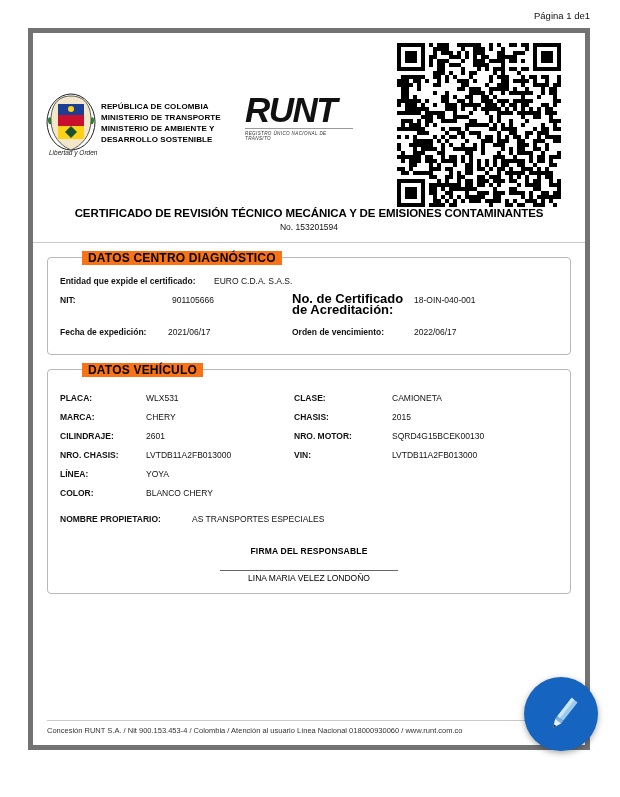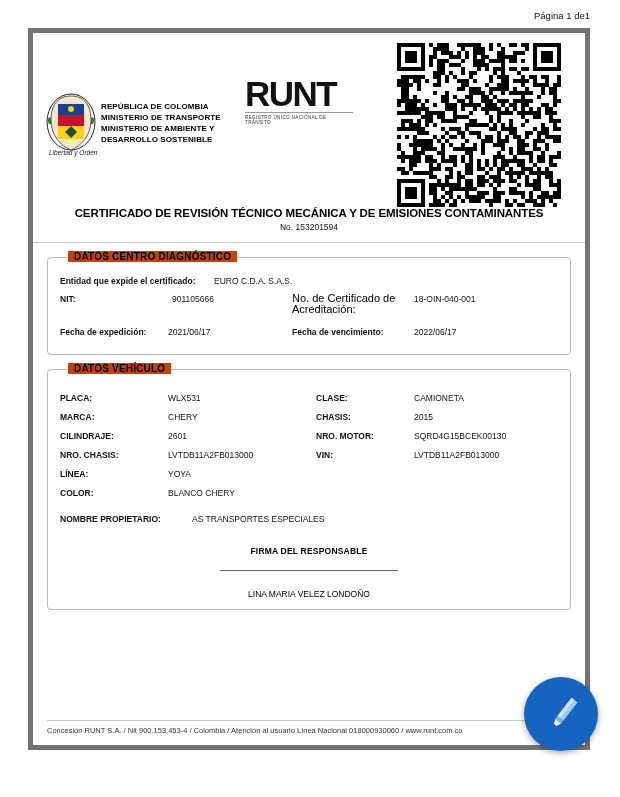--- a/index.html
+++ b/index.html
@@ -71,22 +71,23 @@
     position: absolute;
     left: 4px;
     top: 64px;
     font-size: 6.5px;
     font-style: italic;
     color: #222;
   }
   .runt-block {
     position: absolute;
     left: 212px;
-    top: 44px;
+    top: 60px;
     width: 120px;
+    font-style: italic;
   }
   .runt-word {
     font-size: 35px;
     font-weight: bold;
     letter-spacing: -1.5px;
     line-height: 34px;
     color: #111;
   }
   .runt-sub {
     font-size: 4.6px;
@@ -132,24 +133,24 @@
   .section {
     position: relative;
     margin: 14px 14px 0 14px;
     border: 1px solid #b8b8b8;
     border-radius: 4px;
     padding: 14px 12px 10px 12px;
   }
   .section-legend {
     position: absolute;
     top: -7px;
-    left: 20px;
-    background: #c2410c;
+    left: 34px;
+    background: #f97316;
     padding: 0 6px;
-    font-size: 10px;
+    font-size: 12px;
     font-weight: bold;
     letter-spacing: 0.2px;
   }
   .row {
     display: flex;
     align-items: baseline;
     margin: 7px 0;
   }
   .lbl {
     font-size: 8.5px;
@@ -163,55 +164,55 @@
   
   .cd-r1 { margin-top: 4px; }
   .cd-lbl-wide { width: 150px; }
   .cd-val-1 { margin-left: 4px; }
   .cd-r2 { margin-top: 4px; }
   .cd-nit-lbl { width: 112px; }
   .cd-nit-val { width: 120px; }
   .cd-acr-lbl {
     width: 118px;
     line-height: 11px;
-    font-size: 11px;
-    font-weight: normal;
+    font-size: 13px;
+    font-weight: bold;
   }
   .cd-acr-val { margin-left: 4px; }
   .cd-r3 { margin-top: 12px; }
   .cd-exp-lbl { width: 108px; }
   .cd-exp-val { width: 124px; }
   .cd-ven-lbl { width: 118px; }
   .cd-ven-val { margin-left: 4px; }
   
   .veh-row {
     display: flex;
     margin: 9px 0;
   }
   .veh-col-a { width: 86px; flex: 0 0 86px; }
-  .veh-val-a { width: 148px; flex: 0 0 148px; margin-left: 22px; }
+  .veh-val-a { width: 148px; flex: 0 0 148px; }
   .veh-col-b { width: 98px; flex: 0 0 98px; }
   .veh-val-b { flex: 1 1 auto; }
   .prop-row { margin-top: 16px; }
   .prop-lbl { width: 132px; flex: 0 0 132px; }
   
   .firma {
     margin-top: 22px;
     text-align: center;
   }
   .firma-title {
     font-size: 8.5px;
     font-weight: bold;
     letter-spacing: 0.2px;
   }
   .firma-line {
     margin: 14px auto 0 auto;
     width: 178px;
     border-top: 1px solid #666;
-    padding-top: 18px;
+    padding-top: 2px;
     font-size: 8.5px;
   }
   
   .footer {
     position: absolute;
     left: 14px;
     right: 14px;
     bottom: 10px;
     border-top: 1px solid #c9c9c9;
     padding-top: 5px;
@@ -1182,21 +1183,21 @@
       <div class="row cd-r2">
         <span class="lbl cd-nit-lbl">NIT:</span>
         <span class="val cd-nit-val">901105666</span>
         <span class="cd-acr-lbl">No. de Certificado de Acreditación:</span>
         <span class="val cd-acr-val">18-OIN-040-001</span>
       </div>
 
       <div class="row cd-r3">
         <span class="lbl cd-exp-lbl">Fecha de expedición:</span>
         <span class="val cd-exp-val">2021/06/17</span>
-        <span class="lbl cd-ven-lbl">Fecha de vencimiento:</span>
+        <span class="lbl cd-ven-lbl">Orden de vencimiento:</span>
         <span class="val cd-ven-val">2022/06/17</span>
       </div>
     </div>
 
     <div class="section">
       <div class="section-legend">DATOS VEHÍCULO</div>
 
       <div class="veh-row">
         <span class="lbl veh-col-a">PLACA:</span>
         <span class="val veh-val-a">WLX531</span>

